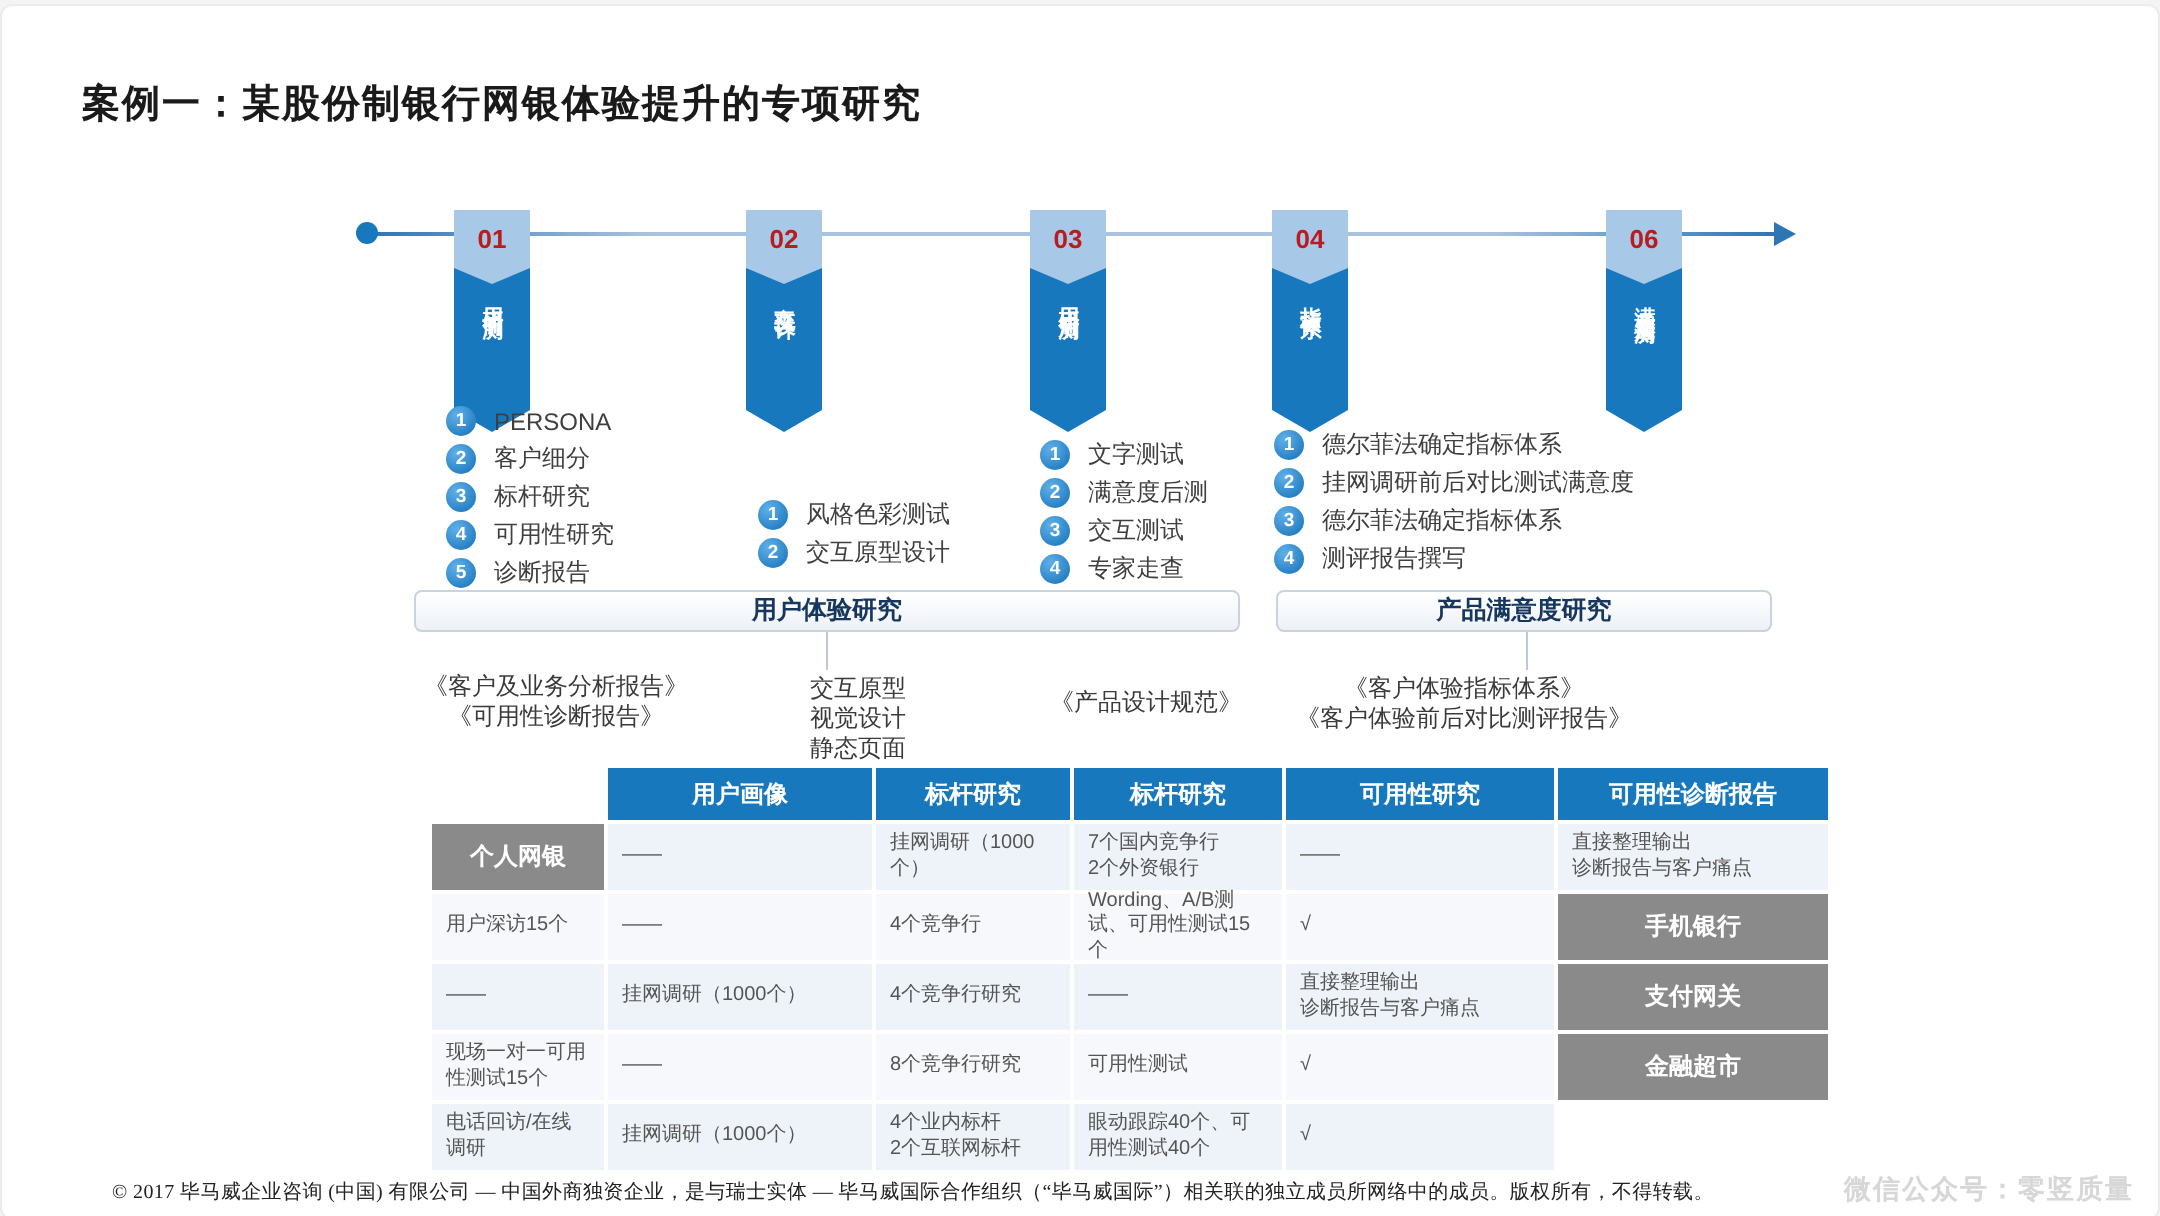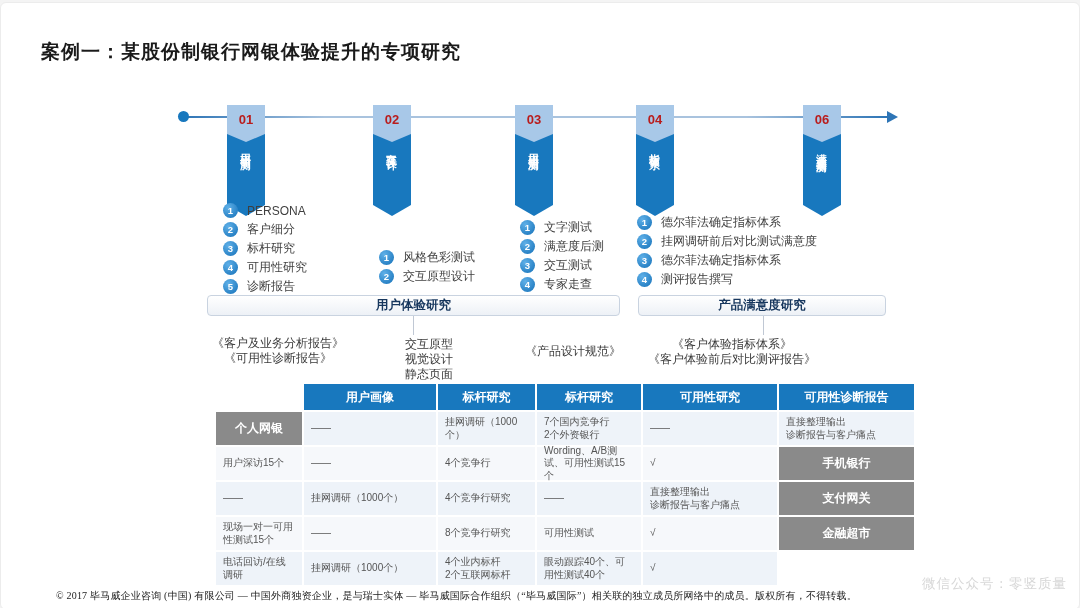--- a/index.html
+++ b/index.html
@@ -36,21 +36,21 @@
   
   .grid{position:absolute;left:182px;top:381px;display:grid;grid-template-columns:86px 132px 97px 104px 134px 135px;grid-auto-rows:auto;gap:2px;padding-left:33px;}
   .g-empty{height:26px;background:transparent;}
   .g-head{height:26px;background:var(--header-blue,#1878be);color:#fff;font-size:12px;font-weight:bold;display:flex;align-items:center;justify-content:center;}
   .g-label{height:33px;background:var(--row-label-gray,#8a8a8a);color:#fff;font-size:12px;font-weight:bold;display:flex;align-items:center;justify-content:center;}
   .g-cell{height:33px;font-size:10px;color:#555;display:flex;align-items:center;padding:0 7px;white-space:pre-line;line-height:12.5px;}
   .row-a{background:#eef3f9;}
   .row-b{background:#f6f8fb;}
 
   .footer-note{position:absolute;left:55px;top:586px;font-size:10px;color:#222;font-family:"Liberation Serif","DejaVu Serif",serif;letter-spacing:0.2px;}
-  .watermark{position:absolute;right:12px;bottom:16px;font-size:13.5px;color:#d7d7d7;letter-spacing:1px;}
+  .watermark{position:absolute;right:12px;bottom:5px;font-size:13.5px;color:#d7d7d7;letter-spacing:1px;font-weight:bold;}
 </style>
 </head>
 <body>
 
 <div id="slide" data-interactable="false">
 
   <div class="page-title" data-interactable="false">案例一：某股份制银行网银体验提升的专项研究</div>
 
   <div class="tl-line" data-interactable="false"></div>
   <div class="tl-dot" data-interactable="false"></div>

